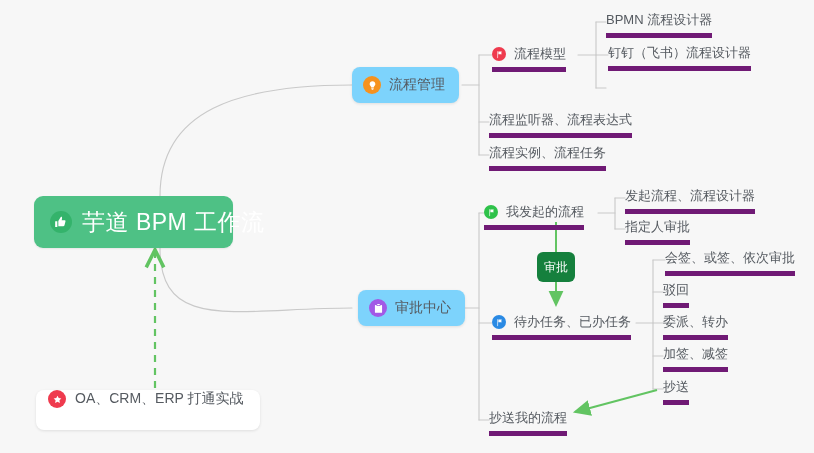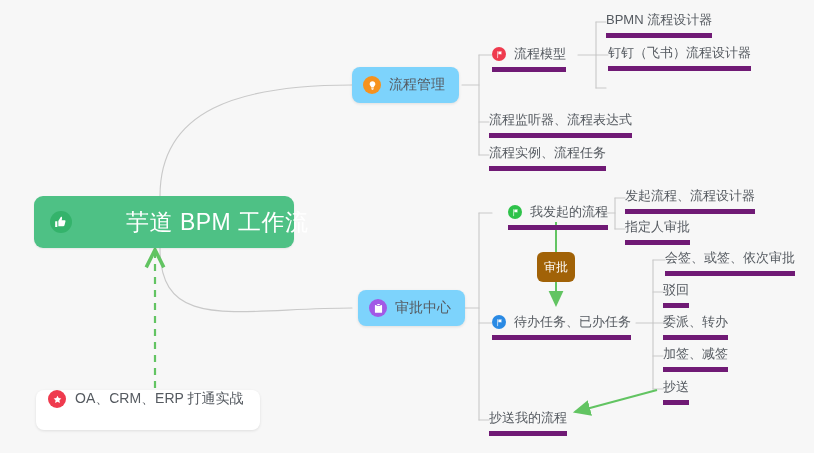--- a/index.html
+++ b/index.html
@@ -26,30 +26,29 @@
     width: 814px;
     height: 453px;
     pointer-events: none;
   }
 
   
   .root-node {
     position: absolute;
     left: 34px;
     top: 196px;
-    width: 260px;
+    width: 199px;
     height: 52px;
     background: #4ec185;
     border-radius: 9px;
     display: flex;
     align-items: center;
     box-sizing: border-box;
     padding-left: 16px;
     box-shadow: 0 1px 2px rgba(0,0,0,0.07);
-    gap: 44px;
   }
   .root-label {
     color: #ffffff;
     font-size: 23px;
     letter-spacing: 0.5px;
     margin-left: 10px;
     white-space: nowrap;
   }
 
   
@@ -111,21 +110,21 @@
     white-space: nowrap;
   }
 
   
   .tag-node {
     position: absolute;
     left: 537px;
     top: 252px;
     width: 38px;
     height: 30px;
-    background: #a16207;
+    background: #15803d;
     border-radius: 6px;
     display: flex;
     align-items: center;
     justify-content: center;
   }
   .tag-label {
     color: #ffffff;
     font-size: 12px;
     white-space: nowrap;
   }
@@ -261,21 +260,21 @@
       <svg viewBox="0 0 24 24" width="11" height="11" fill="#ffffff">
         <rect x="9" y="2" width="6" height="3" rx="1"></rect>
         <path d="M5.5,4.2h2.1v1.4c0,0.5,0.4,0.9,0.9,0.9h7c0.5,0,0.9-0.4,0.9-0.9V4.2h2.1
                  c0.7,0,1.3,0.6,1.3,1.3v14.6c0,0.7-0.6,1.3-1.3,1.3H5.5c-0.7,0-1.3-0.6-1.3-1.3V5.5
                  C4.2,4.8,4.8,4.2,5.5,4.2z"></path>
       </svg>
     </span>
     <span class="branch-label">审批中心</span>
   </div>
 
-  <div class="leaf with-icon" style="left:508px; top:204px;">
+  <div class="leaf with-icon" style="left:484px; top:204px;">
     <span class="icon icon-14" style="background:#2ec24a;">
       <svg viewBox="0 0 24 24" width="9" height="9" fill="#ffffff">
         <path d="M6.4,3.2v17.6c0,0.5,0.4,0.9,0.9,0.9s0.9-0.4,0.9-0.9V3.2H6.4z"></path>
         <path d="M9,4.2h8.4c0.6,0,0.9,0.6,0.6,1.1l-1.7,2.6l1.7,2.6c0.3,0.5,0,1.1-0.6,1.1H9V4.2z"></path>
       </svg>
     </span>
     <span class="leaf-text">我发起的流程</span>
   </div>
 
   <div class="leaf" style="left:625px; top:188px;">

